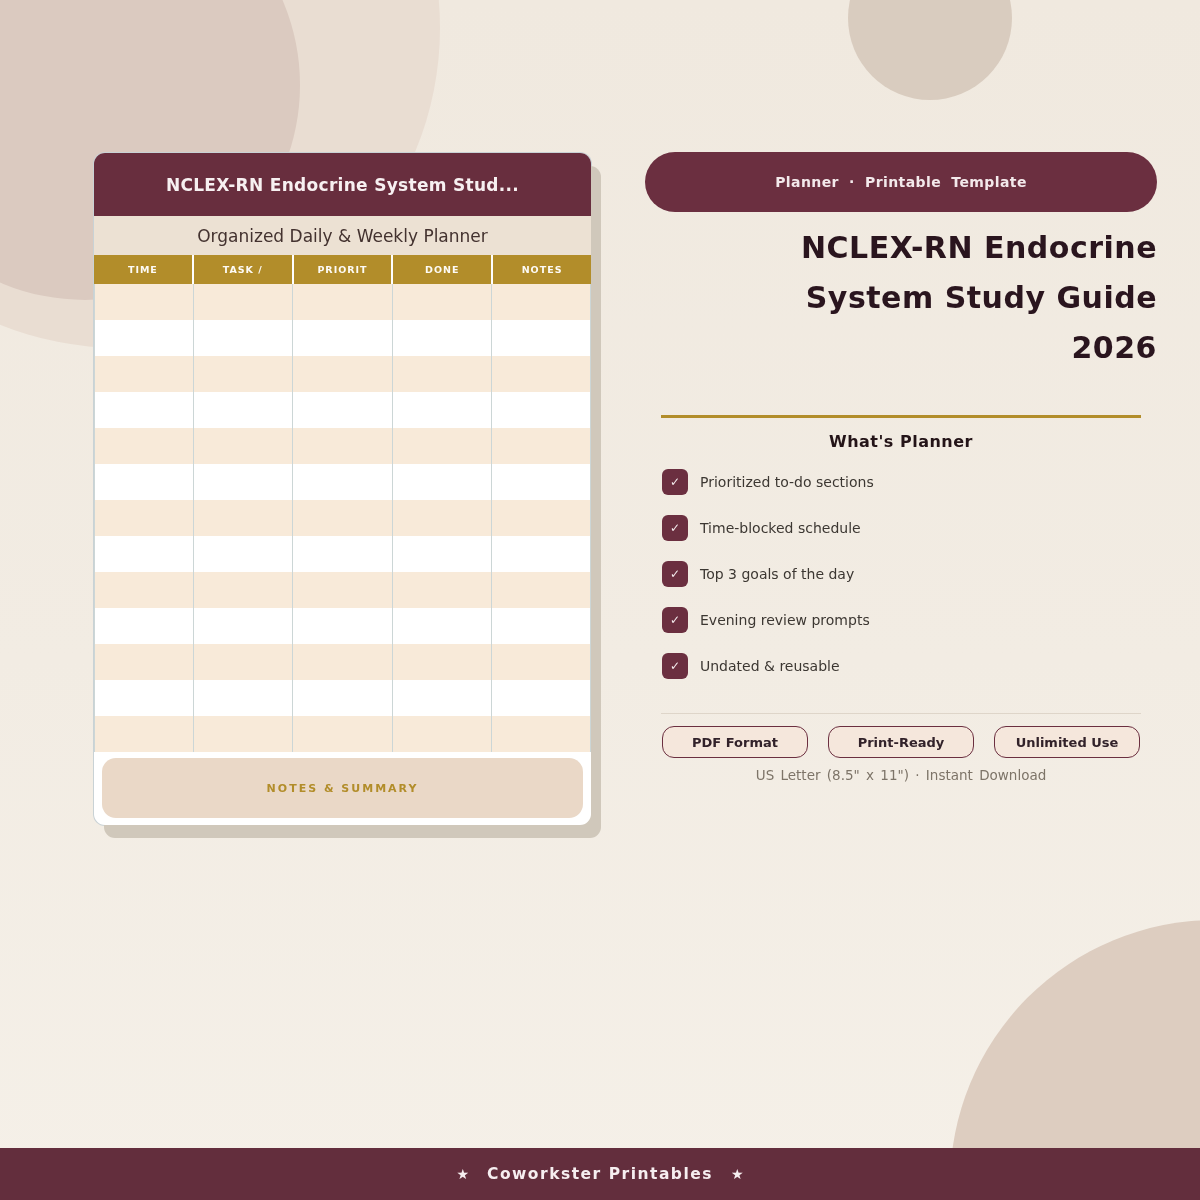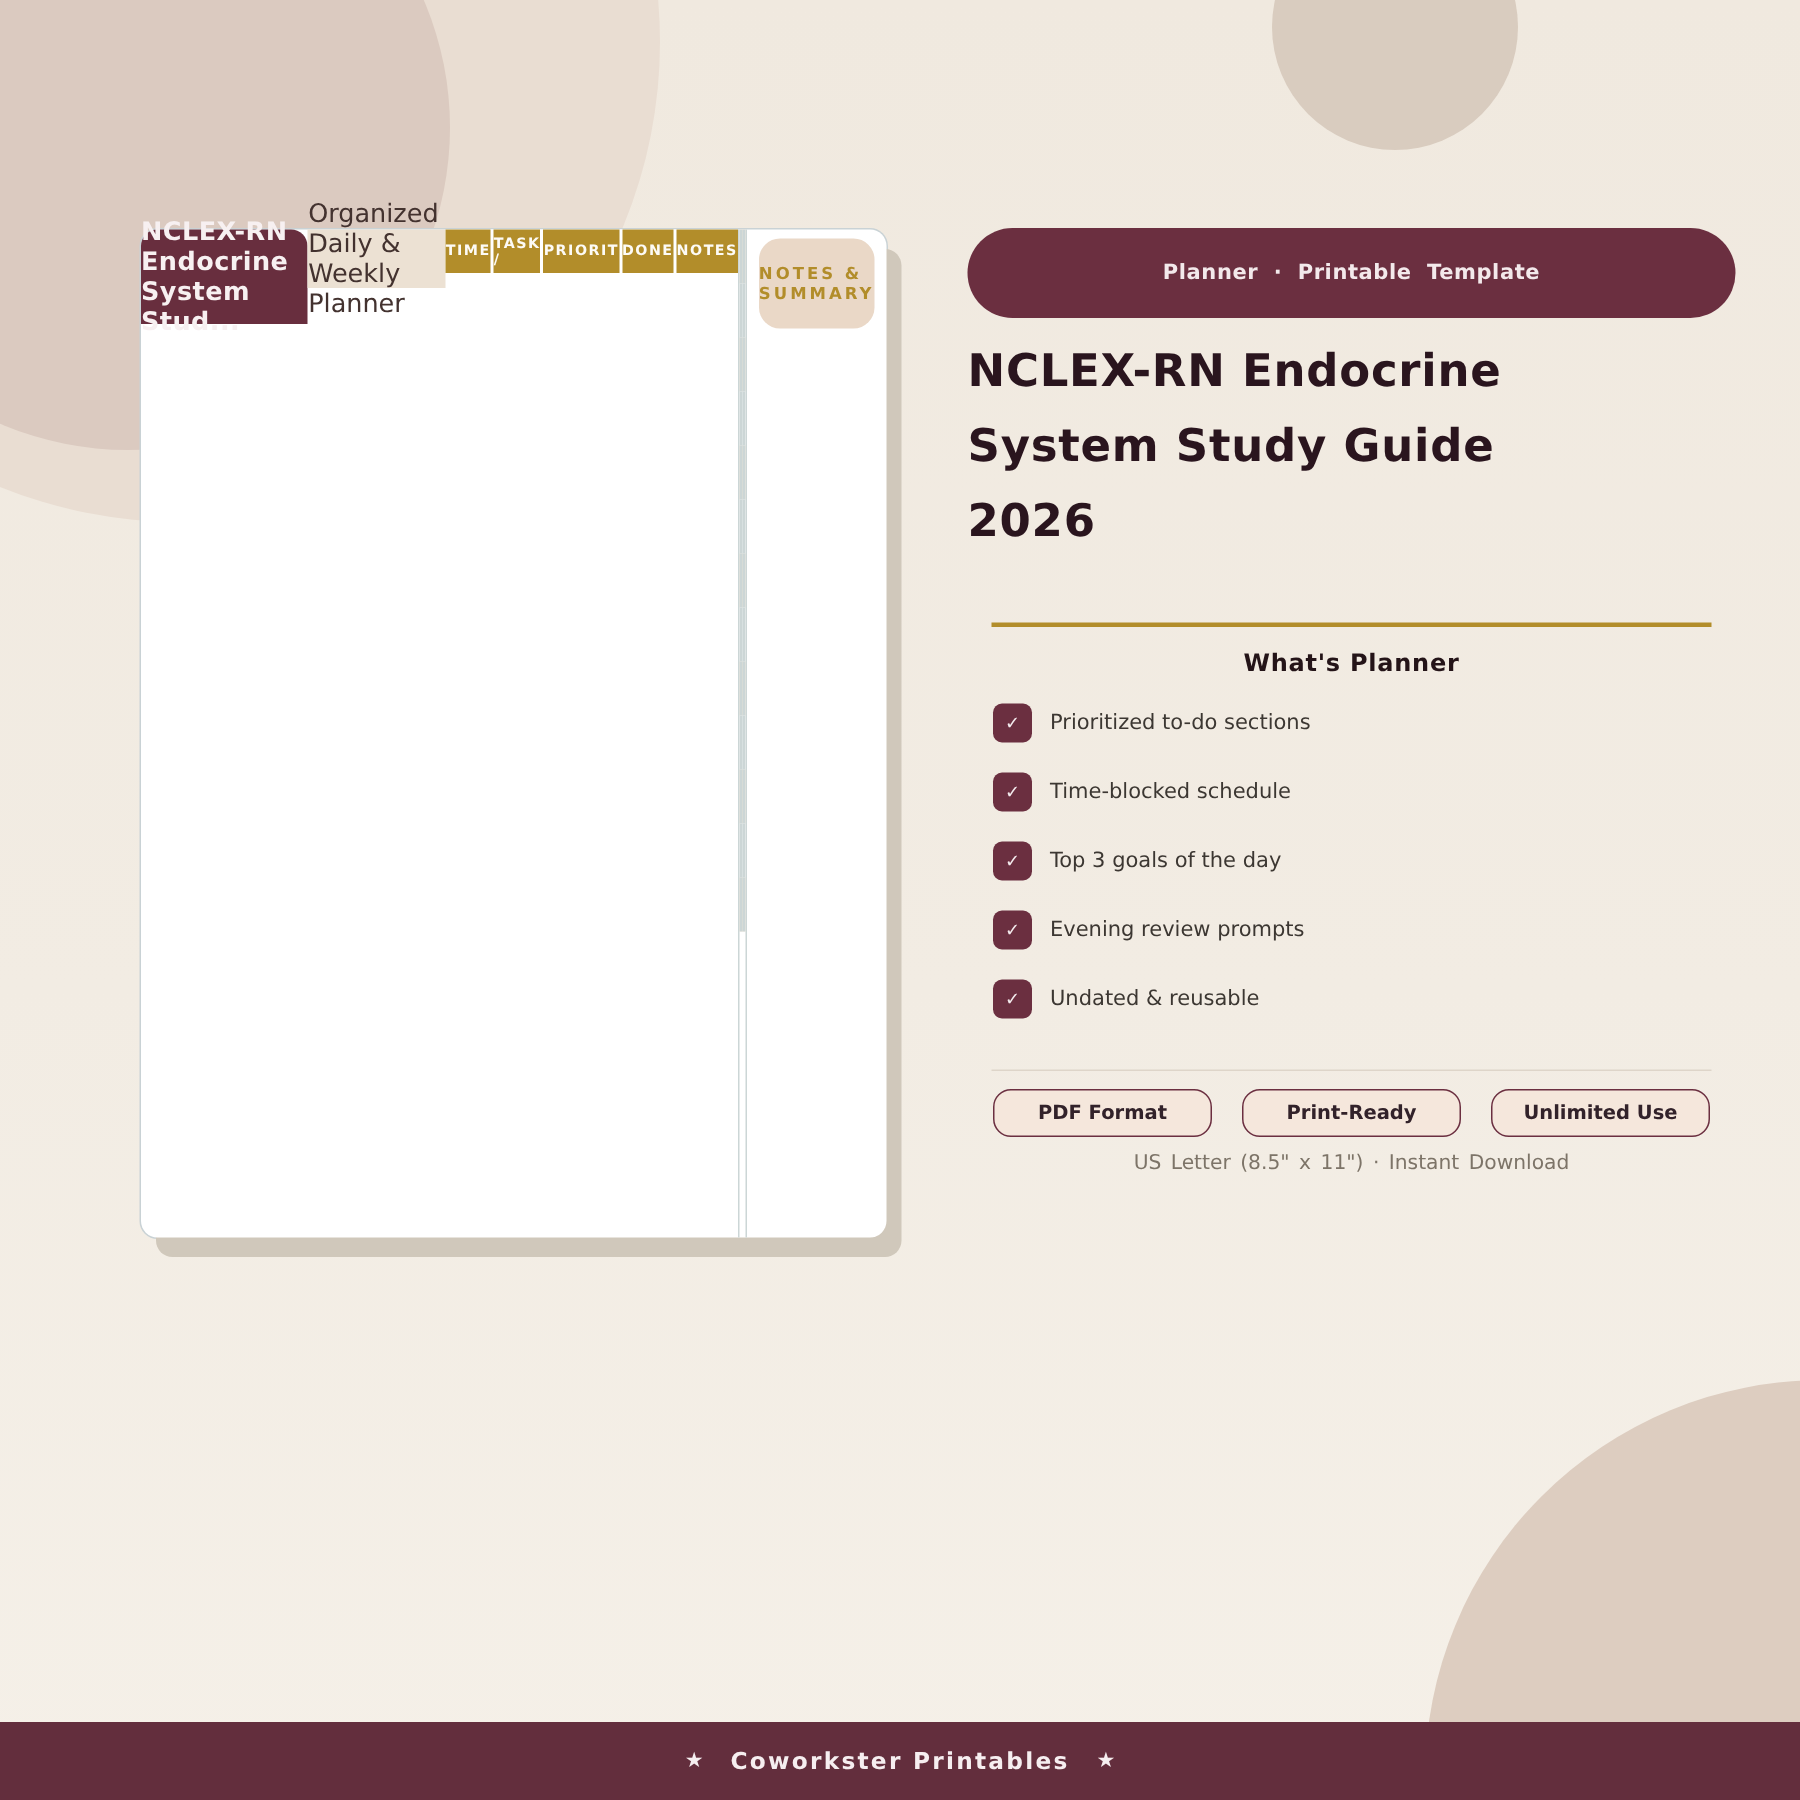--- a/index.html
+++ b/index.html
@@ -13,21 +13,21 @@
   .c-tl-light { left:-200px; top:-292px; width:640px; height:640px; background:var(--circle-light,#e9ddd2); }
   .c-tl-dark  { left:-130px; top:-130px; width:430px; height:430px; background:var(--circle-dark,#dbcac0); }
   .c-tr       { left:848px;  top:-64px;  width:164px; height:164px; background:#d9ccbf; }
   .c-br       { left:950px;  top:920px;  width:530px; height:530px; background:#ddcdc0; }
 
   
   .card {
     position:absolute; z-index:1; left:94px; top:153px; width:497px; height:672px;
     background:#ffffff; border-radius:11px;
     box-shadow:10px 13px 0 0 #d0c8bb, 0 0 0 1px #c9d2d5;
-    display:flex; 
+    display:flex; flex-direction:column;
   }
   .card-header {
     height:63px; background:var(--maroon-header,#682e3e); border-radius:11px 11px 0 0;
     display:flex; align-items:center; justify-content:center;
     color:#f7f0f1; font-weight:bold; font-size:17px; letter-spacing:0.3px;
   }
   .card-subtitle {
     height:39px; background:#ece1d3; display:flex; align-items:center; justify-content:center;
     font-size:17px; color:#43322f;
   }
@@ -50,21 +50,21 @@
   }
 
   
   .panel { position:absolute; z-index:1; left:645px; top:152px; width:512px; }
   .badge {
     height:60px; border-radius:30px; background:var(--maroon-badge,#6b2f40);
     display:flex; align-items:center; justify-content:center;
     color:#f3e9eb; font-weight:bold; font-size:14px; letter-spacing:0.4px; word-spacing:5px;
   }
   .hero-title {
-    margin-top:11px; text-align:left;
+    margin-top:11px; text-align:right;
     font-size:30px; font-weight:bold; color:#2a151e; line-height:50px; letter-spacing:0.5px;
   }
   .gold-divider { margin:42px 16px 0; height:3px; background:var(--gold,#b28d2a); }
   .included-heading {
     margin-top:14px; text-align:center; font-size:16px; font-weight:bold; color:#241418;
     letter-spacing:0.5px;
   }
   .included-list { margin:18px 0 0 17px; }
   .chk-item { display:flex; align-items:center; height:26px; margin-bottom:20px; }
   .chk-item:last-child { margin-bottom:0; }

